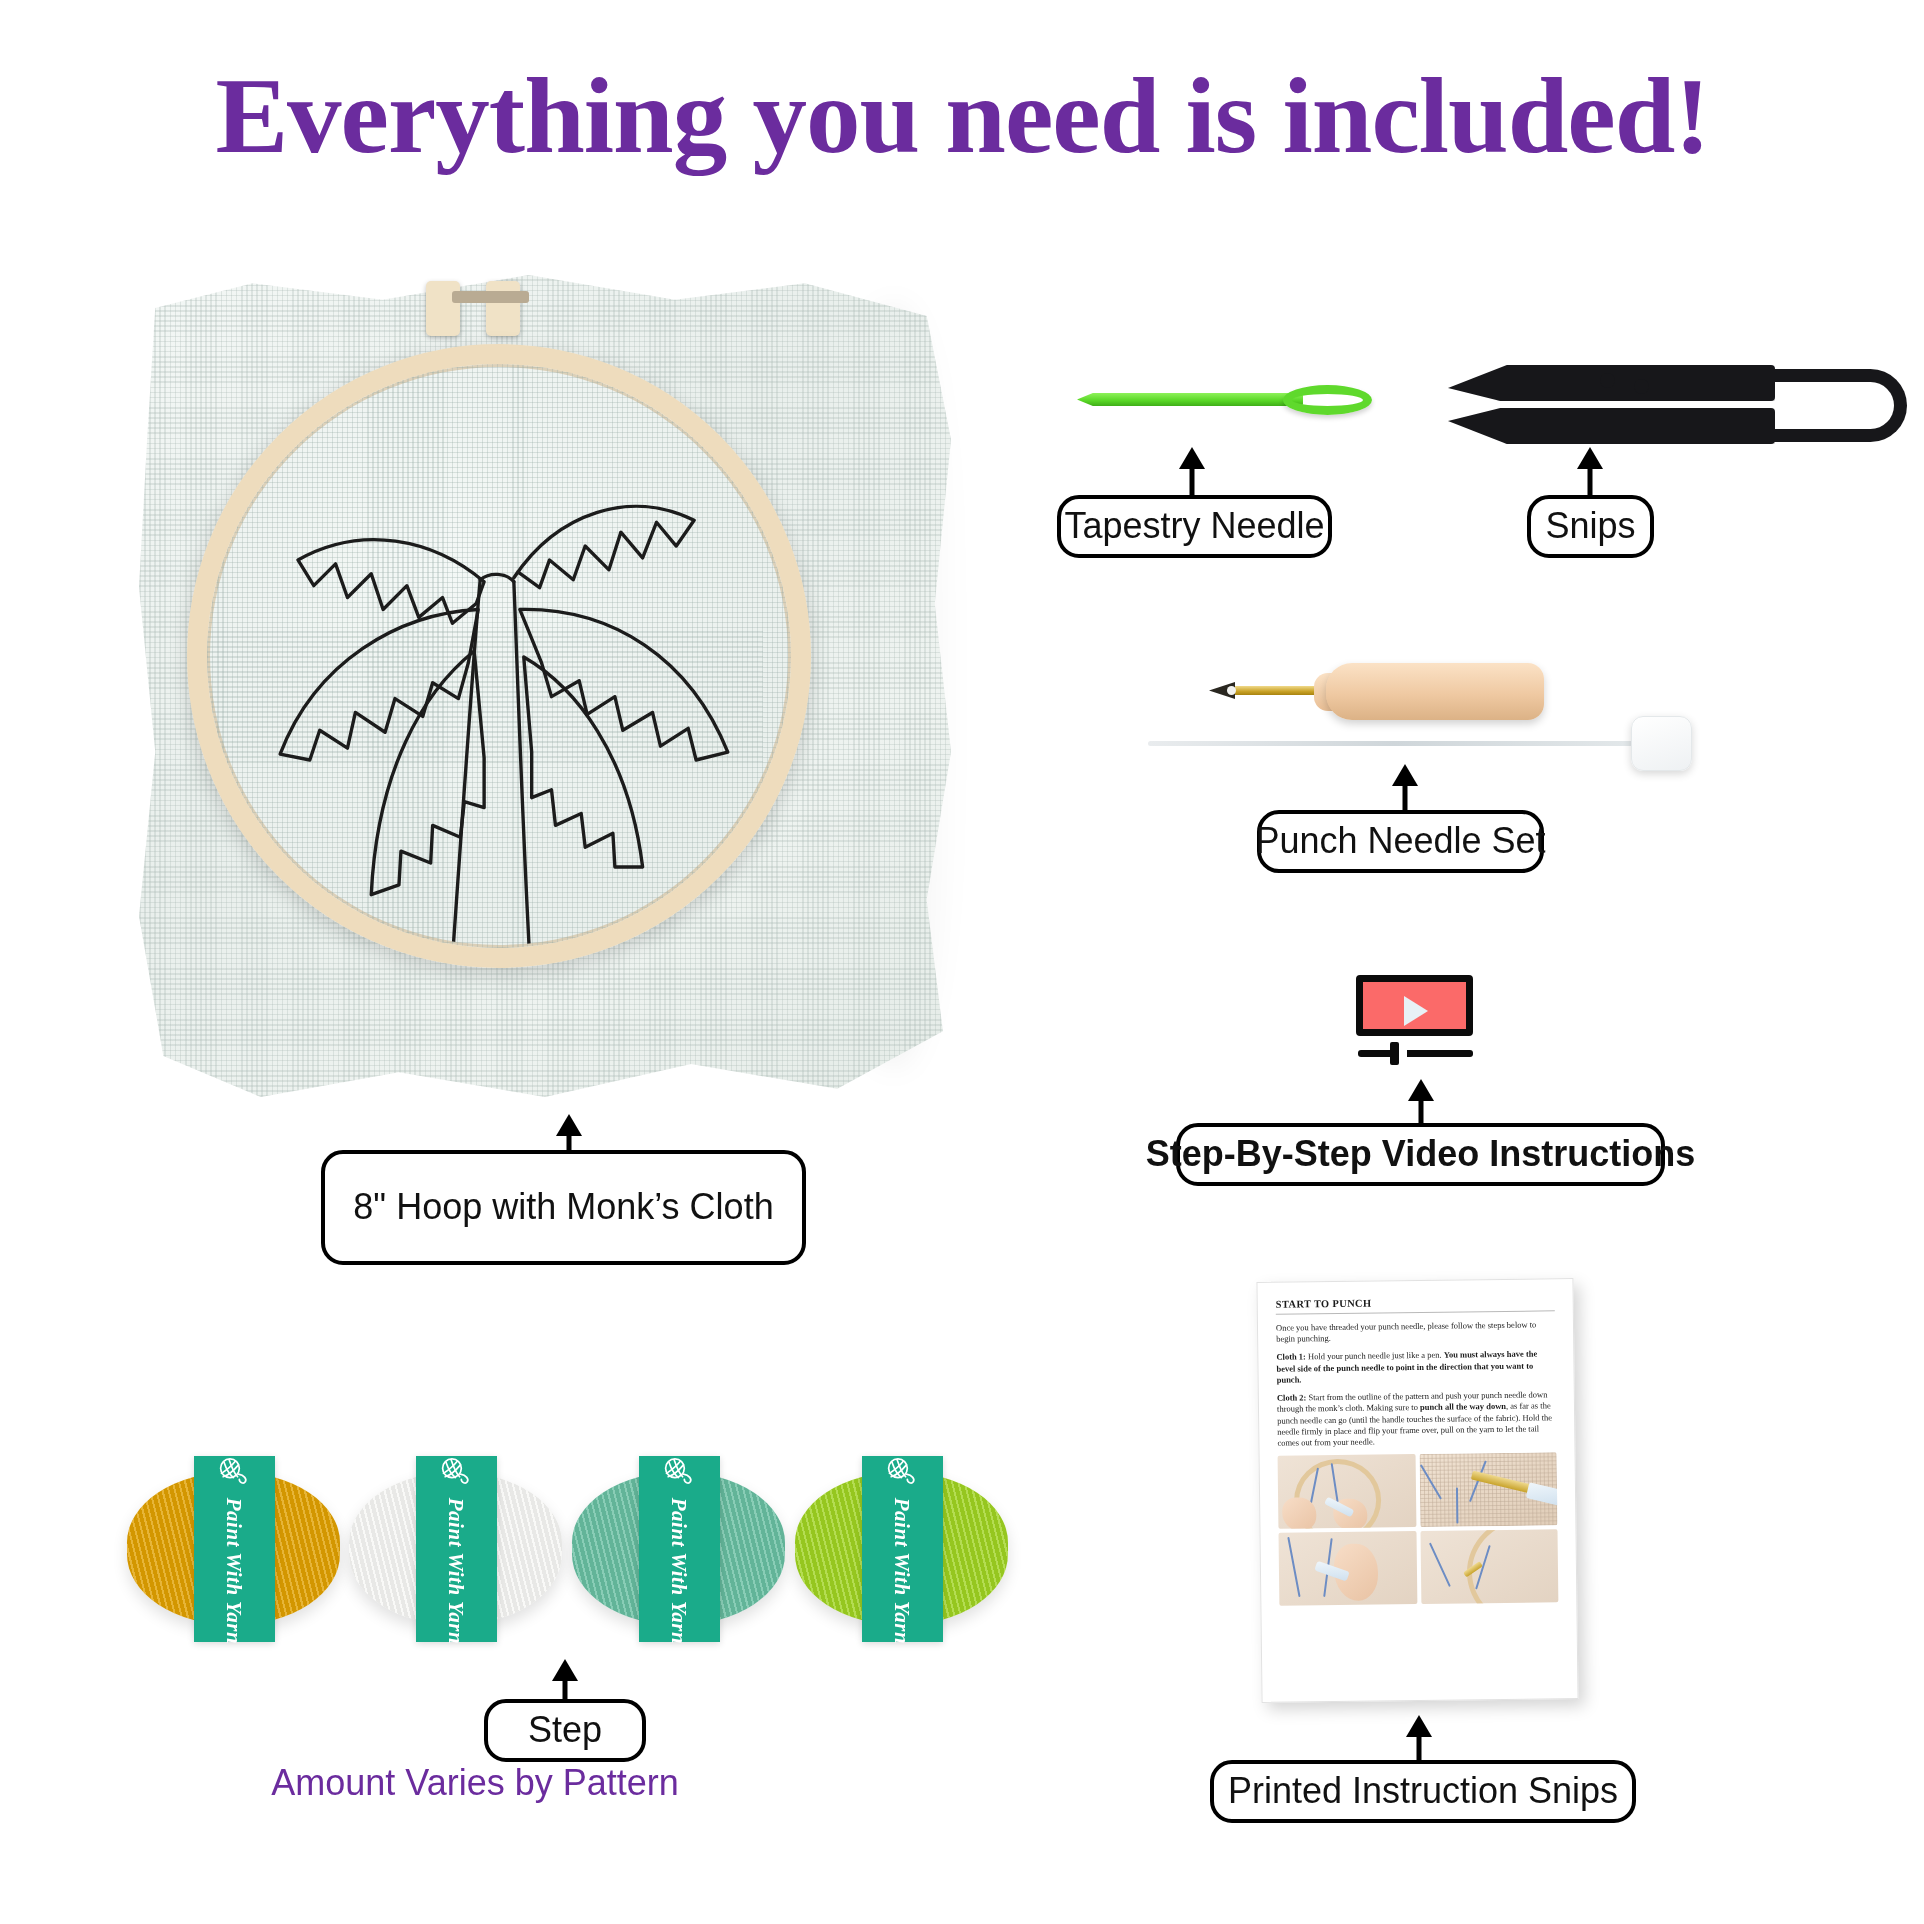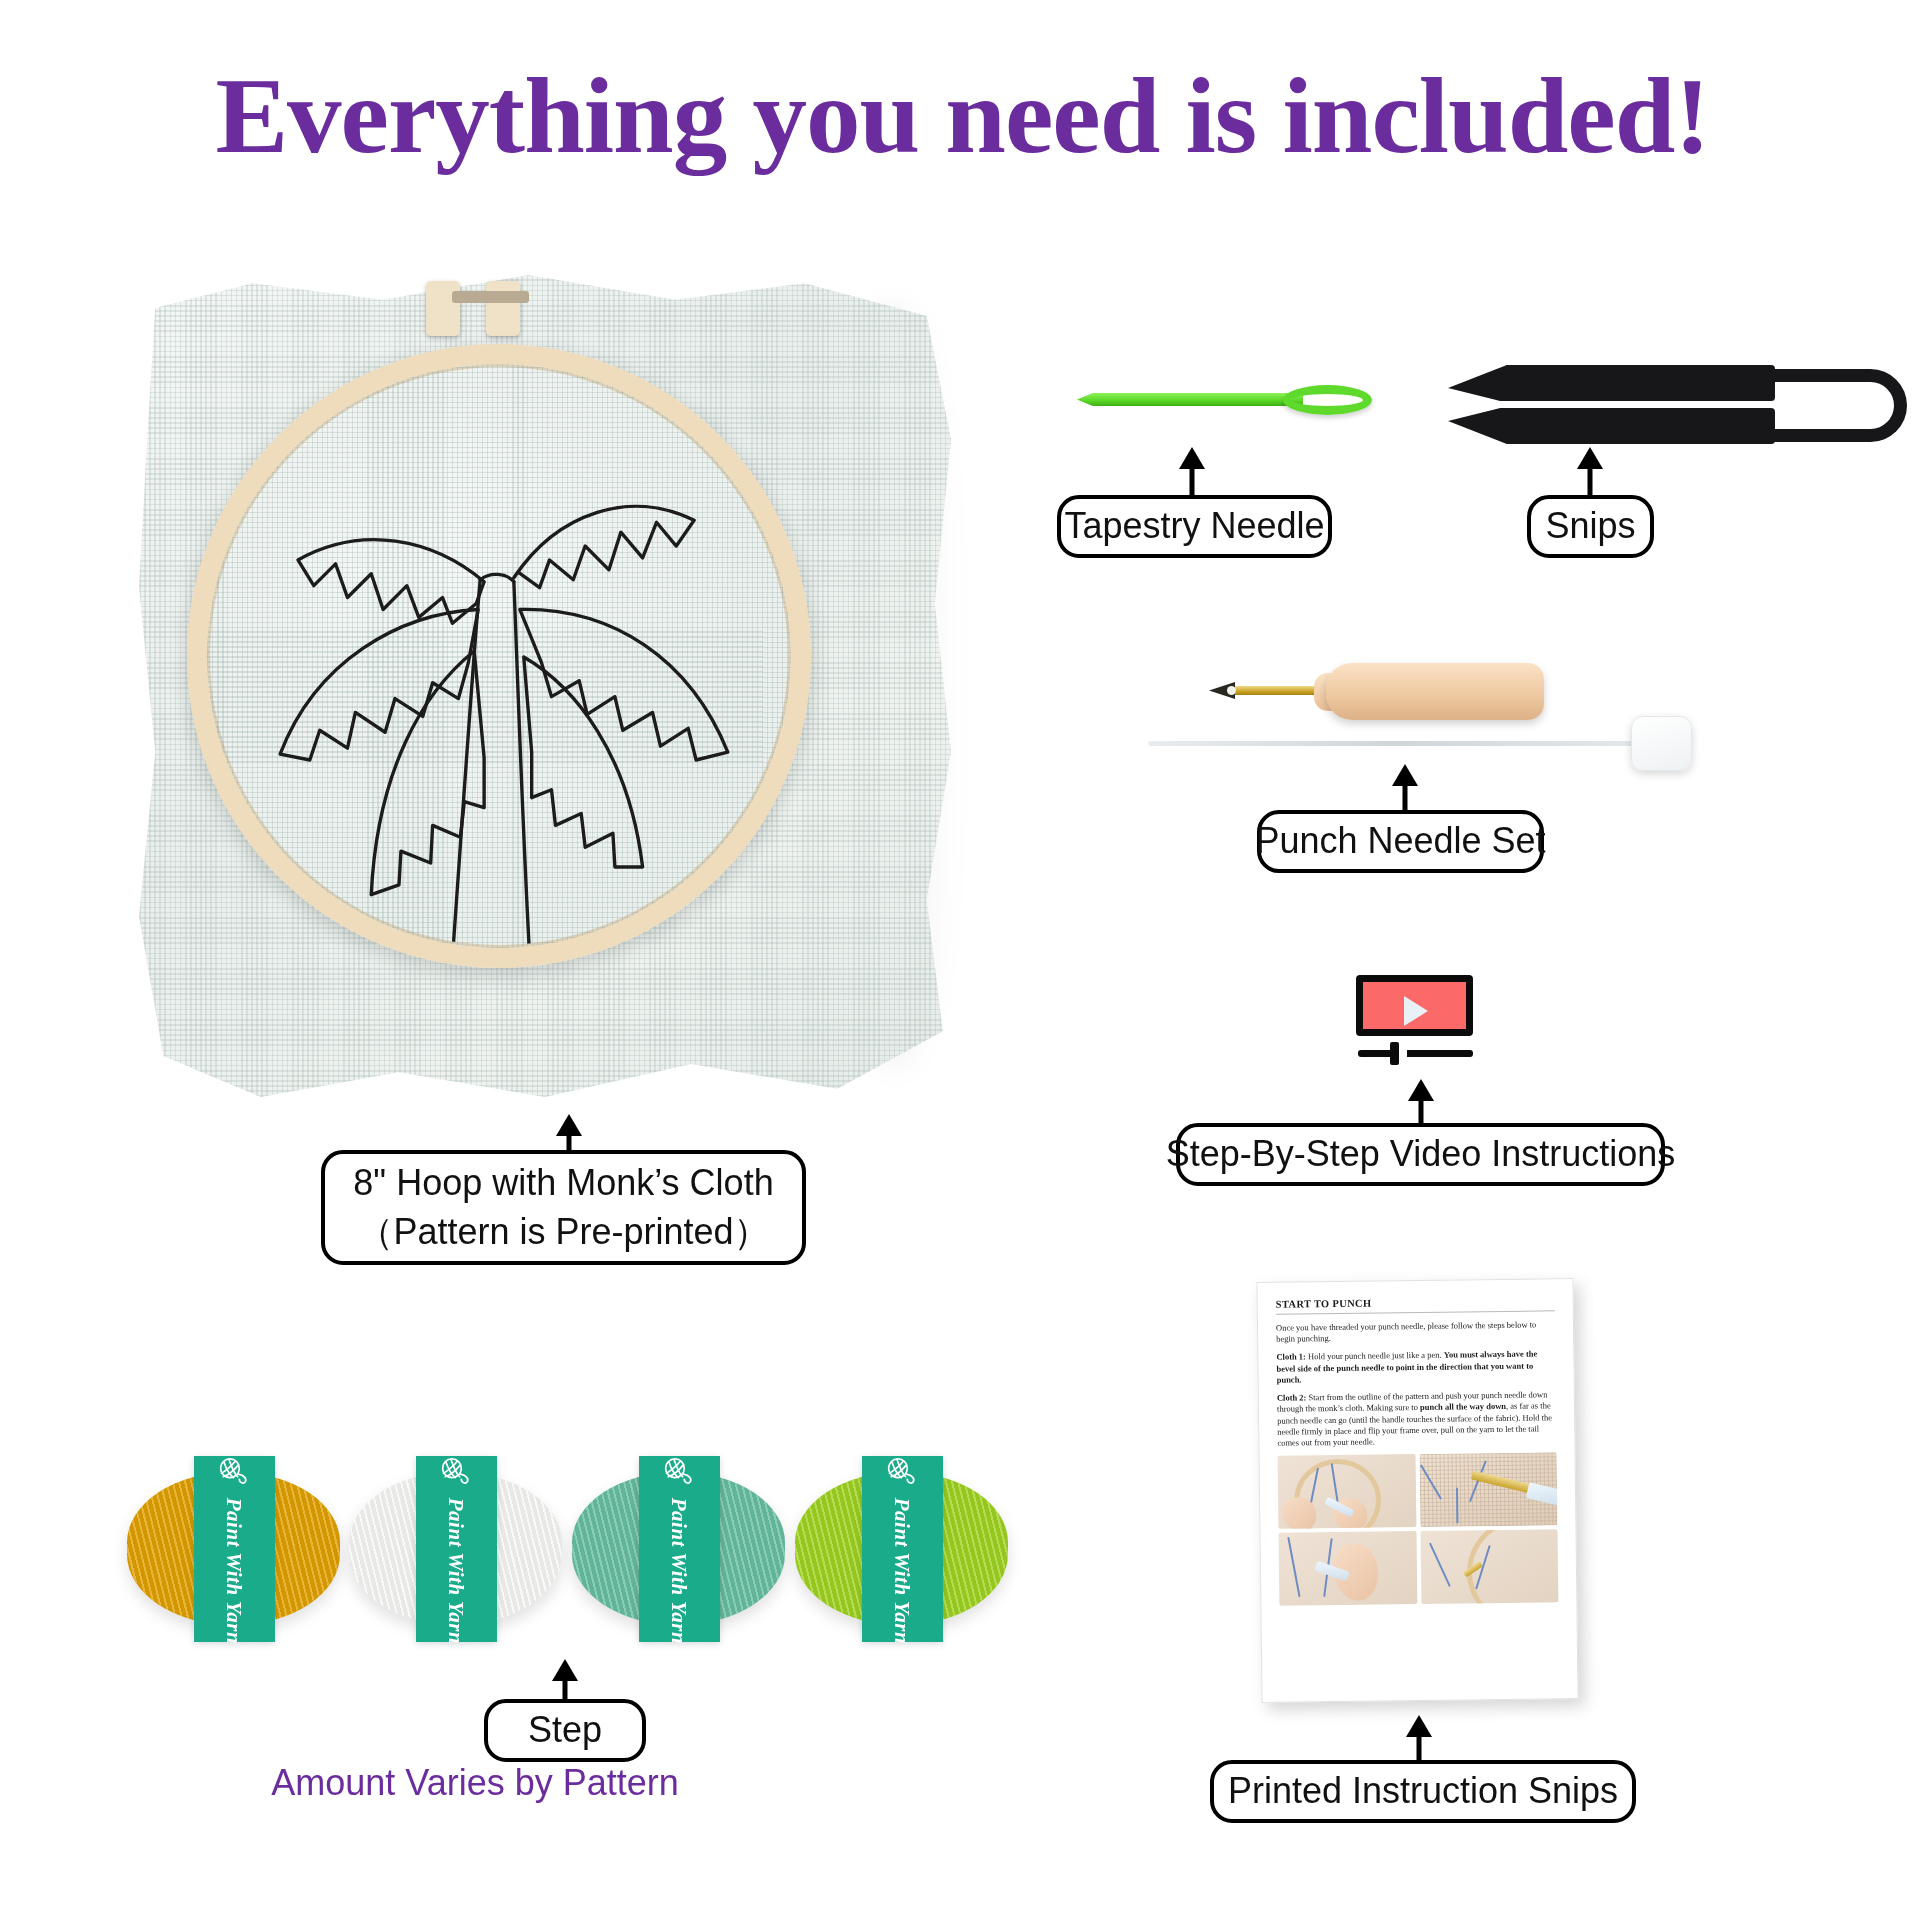--- a/index.html
+++ b/index.html
@@ -217,21 +217,20 @@
     </g>
   </svg>
 </div>
 
 <div class="arrow" style="left:554px;top:1114px;width:30px;height:77px;">
   <div class="head"></div>
     <div class="stem" style="height:61px;"></div>
 </div>
 <div class="callout" style="left:321px;top:1150px;width:485px;height:115px;">
   <span class="ln">8" Hoop with Monk’s Cloth</span>
-  <span class="ln">（Pattern is Pre-printed）</span>
 </div>
 
 <div id="tapestry-needle">
   <div class="tn-shaft"></div>
   <div class="tn-eye"></div>
 </div>
 <div class="arrow" style="left:1177px;top:447px;width:30px;height:77px;">
   <div class="head"></div>
     <div class="stem" style="height:61px;"></div>
 </div>
@@ -275,21 +274,21 @@
   <div class="vi-screen"></div>
   <div class="vi-play"></div>
   <div class="vi-bar"></div>
   <div class="vi-gap"></div>
   <div class="vi-knob"></div>
 </div>
 <div class="arrow" style="left:1406px;top:1079px;width:30px;height:71px;">
   <div class="head"></div>
     <div class="stem" style="height:55px;"></div>
 </div>
-<div class="callout" style="left:1176px;top:1123px;width:489px;height:63px;">
+<div class="callout" style="left:1176px;top:1123px;width:489px;height:63px;font-weight:bold;">
   <span class="ln">Step-By-Step Video Instructions</span>
 </div>
 
 <div class="skein" style="left:127px;">
   <div class="sk-ball" style="background:#e0a000;"></div>
   <div class="sk-band">
     <div class="sk-band-inner">
       <svg class="sk-logo" viewBox="0 0 40 40">
         <g fill="none" stroke="#fff" stroke-width="2" stroke-linecap="round">
           <circle cx="17" cy="25" r="11"></circle>

